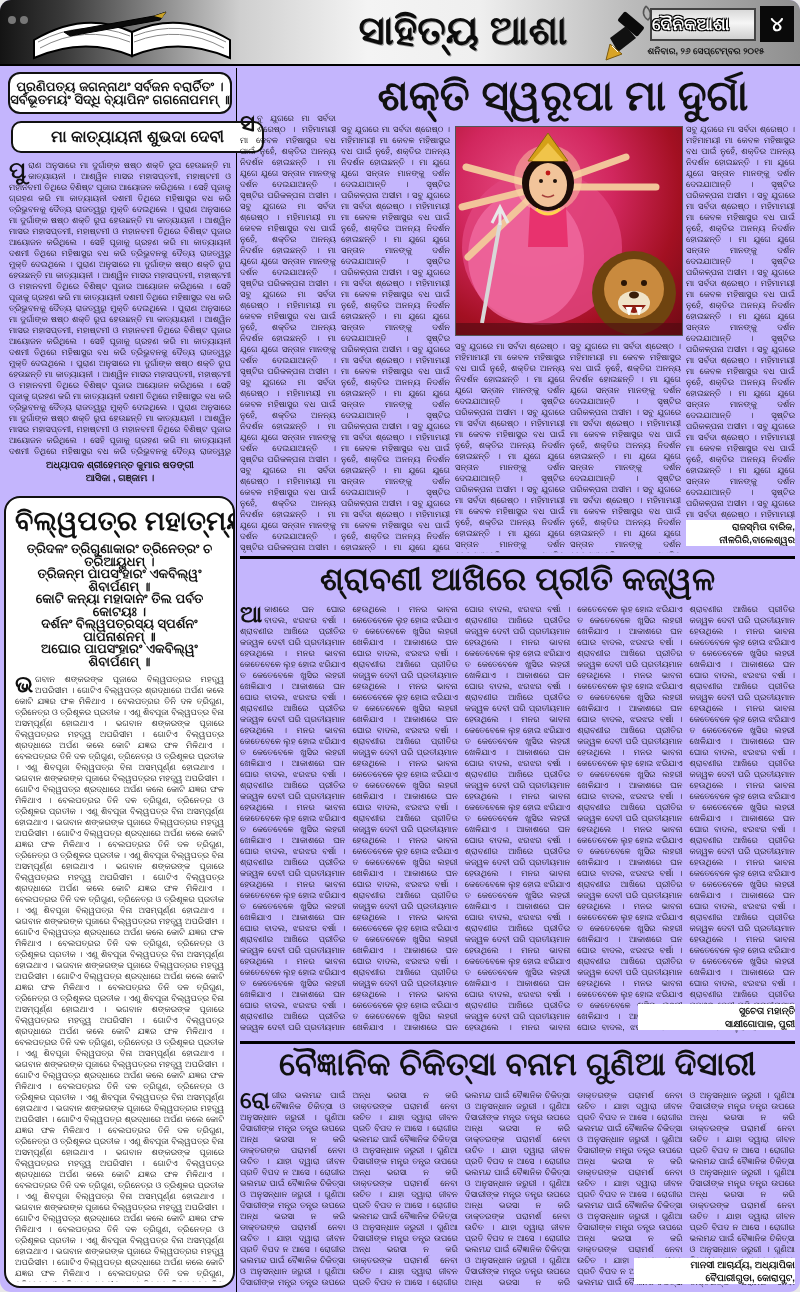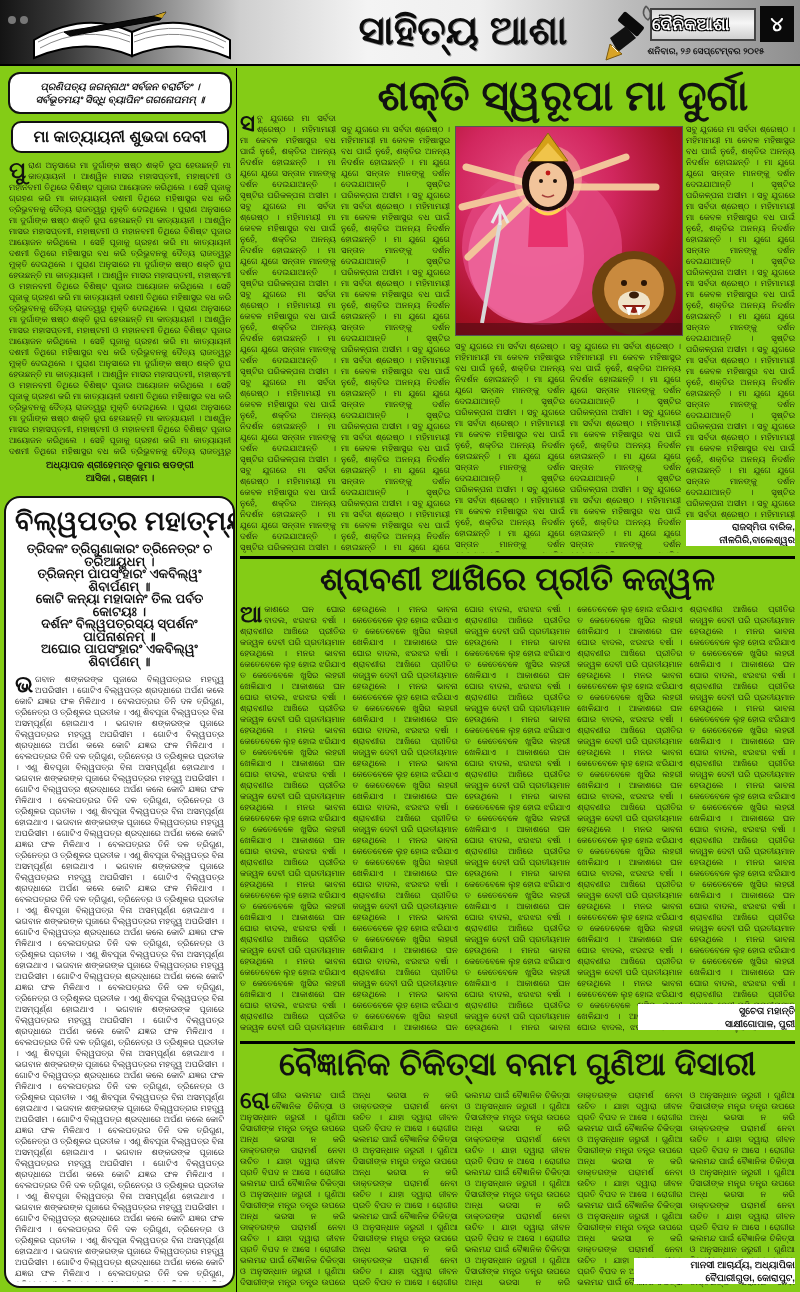--- a/index.html
+++ b/index.html
@@ -1,20 +1,20 @@
 <!DOCTYPE html>
 <html><head>
 <meta charset="utf-8">
 <style>
   * { margin:0; padding:0; box-sizing:border-box; }
   html,body { background:#e8e8e8; }
   body { font-family:"Liberation Sans","DejaVu Sans",sans-serif; color:#111; }
   #page {
-    position:relative; width:800px; height:1292px; background:#84cc16;
-    margin:0 auto; overflow:hidden;
+    position:relative; width:800px; height:1292px; background:#c4b5fd;
+    margin:0 auto; overflow:hidden;border-radius:11px;
   }
   
   #header {
     position:absolute; left:0; top:0; width:800px; height:66px;
     background:linear-gradient(to right,#141414 0%,#3a3a3a 8%,#cfcfcf 30%,#f4f4f4 46%,#efefef 60%,#bdbdbd 78%,#8f8f8f 100%);
     border-bottom:2px solid #000;
   }
   #book-art { position:absolute; left:4px; top:2px; }
   #paper-title {
     position:absolute; left:318px; top:8px; width:290px; text-align:center;
@@ -41,26 +41,25 @@
     font-size:20px; font-weight:bold;
   }
   
   .vdivider { position:absolute; background:#000; }
   .hrule { position:absolute; background:#000; }
   
   #slogan-box {
     position:absolute; left:8px; top:72px; width:224px; height:42px;
     border:2px solid #111; border-radius:12px;
     display:flex; flex-direction:column; align-items:center; justify-content:center;
-    font-size:10px; font-weight:bold; text-align:center; line-height:13px;
+    font-size:13px; font-weight:bold; text-align:center; line-height:13px;
     background:#fff;
-    font-style:italic;
   }
   #katyayani-headline-box {
-    position:absolute; left:11px; top:121px; width:218px; height:32px;
+    position:absolute; left:11px; top:121px; width:253px; height:32px;
     border:2px solid #111; border-radius:10px;
     display:flex; align-items:center; justify-content:center;
     font-size:16px; font-weight:bold; background:#fff; white-space:nowrap;
   }
   #katyayani-body {
     position:absolute; left:9px; top:160px; width:222px; height:296px;
     font-size:8.4px; line-height:11px; text-align:justify; overflow:hidden;
   }
   #katyayani-byline { position:absolute; left:9px; top:458px; width:222px; text-align:center;
     font-size:9.5px; font-weight:bold; line-height:13px; }

